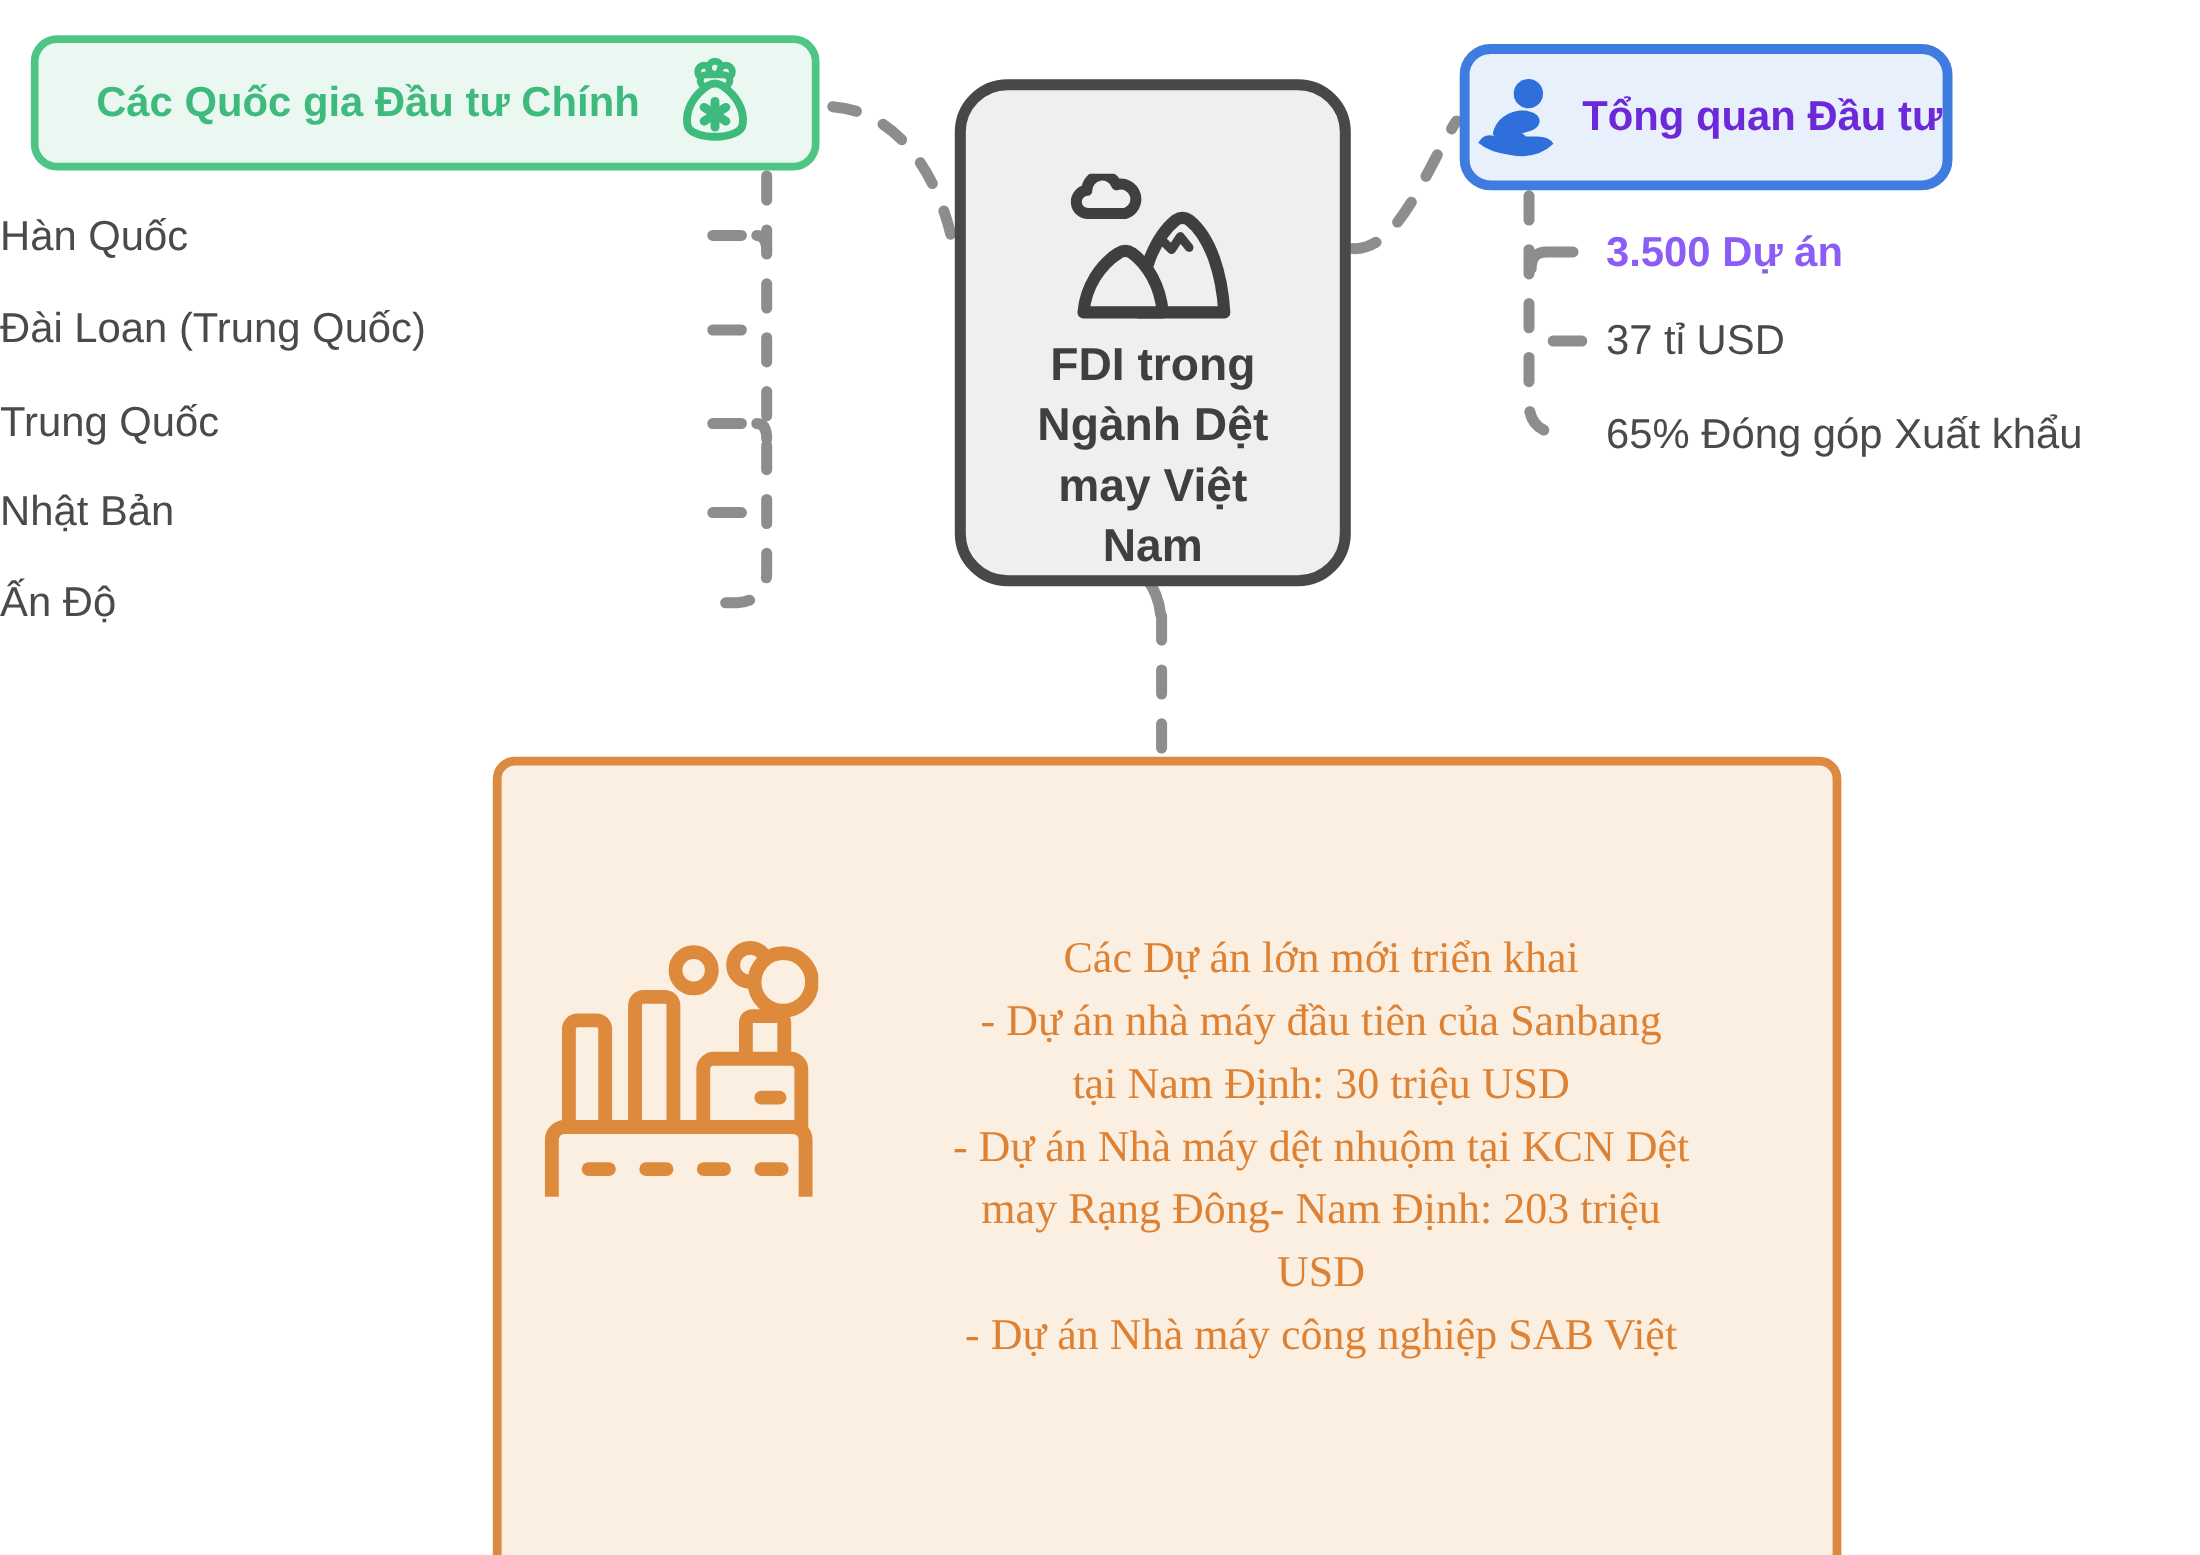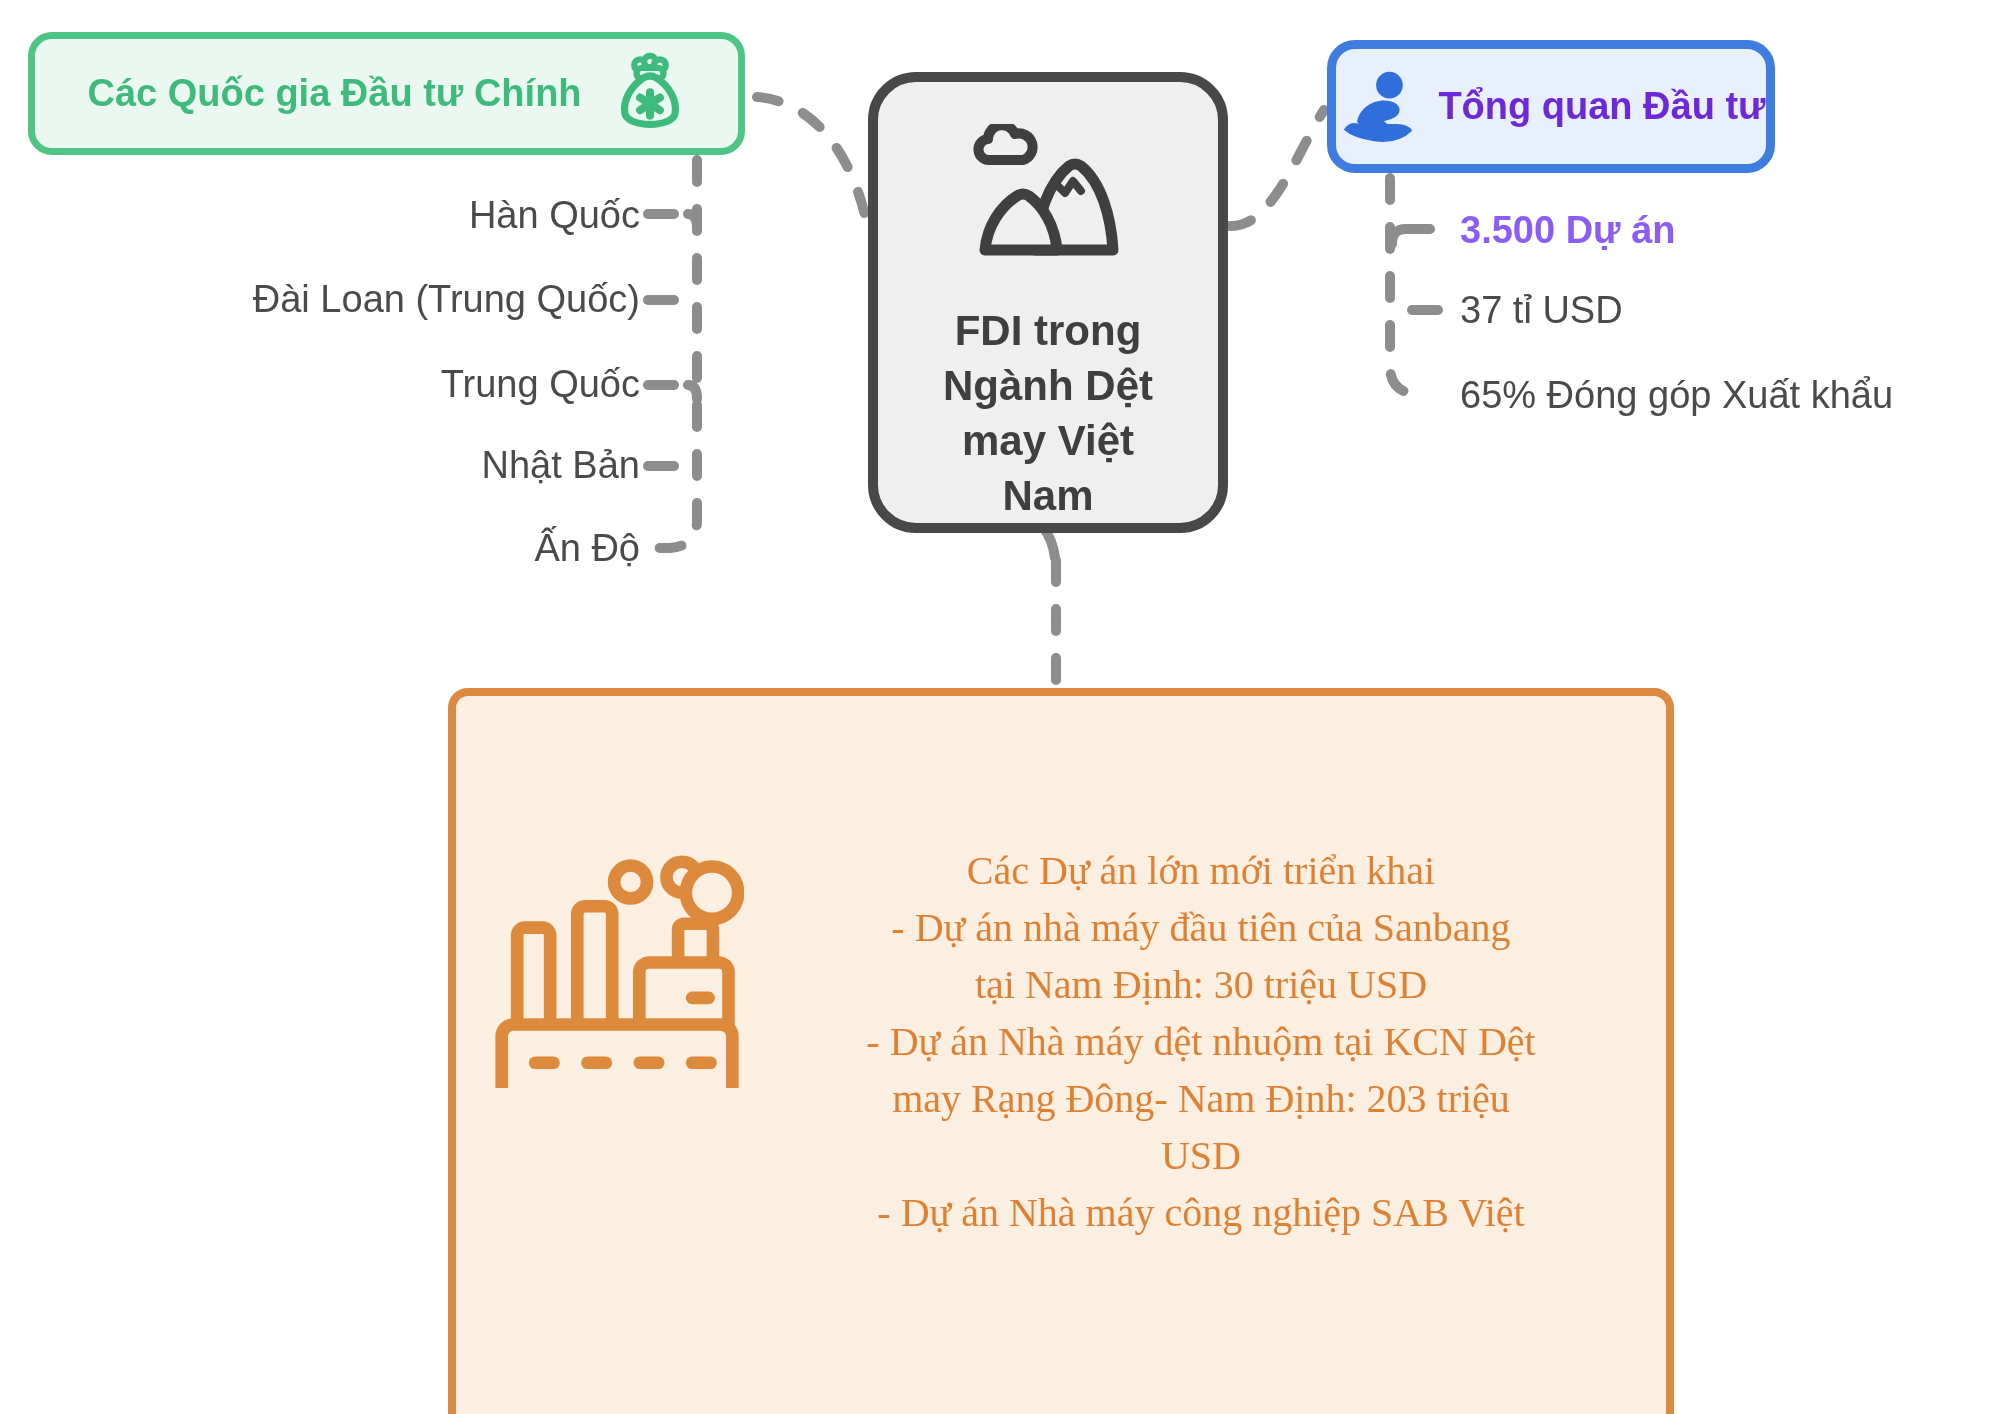--- a/index.html
+++ b/index.html
@@ -15,38 +15,38 @@
   
   .node{box-sizing:border-box;display:flex;align-items:center;justify-content:center;}
   #green-node{
     left:28px;top:32px;width:717px;height:123px;
     background:#ebf8f1;border:7px solid #4ec584;border-radius:24px;gap:32px;
   }
   #green-node .title{color:#3ebb7c;font-size:38px;font-weight:bold;white-space:nowrap;}
   #root-node{
     left:868px;top:72px;width:360px;height:461px;
     background:#efefef;border:10px solid #484848;border-radius:48px;
-    flex-direction:column;justify-content:space-between;
+    flex-direction:column;justify-content:flex-end;
   }
   #root-node .title{color:#3f3f3f;font-size:42px;line-height:55px;font-weight:bold;text-align:center;margin-top:10px;}
   #blue-node{
     left:1327px;top:40px;width:448px;height:133px;
     background:#e8f0fc;border:9px solid #3e7ce0;border-radius:28px;gap:16px;
   }
   #blue-node .title{color:#6d28d9;font-size:38px;font-weight:bold;white-space:nowrap;}
   #orange-node{
     left:448px;top:688px;width:1226px;height:862px;
     background:#fbefe1;border:8px solid #dc8a42;border-radius:20px;
     display:block;
     font-family:Liberation Serif, serif;
   }
   
   .country{
     position:absolute;left:0;width:640px;height:48px;line-height:48px;
-    text-align:right;font-size:38px;color:#4a4a4a;white-space:nowrap;
+    text-align:left;font-size:38px;color:#4a4a4a;white-space:nowrap;
   }
   .stat{
     position:absolute;left:1460px;height:48px;line-height:48px;
     font-size:38px;color:#4a4a4a;white-space:nowrap;
   }
   .stat.bold{font-weight:bold;color:#8b5cf6;}
   
   #project-text{position:absolute;left:300px;top:146px;width:890px;text-align:center;}
   #project-text div{font-size:40px;line-height:57px;color:#de8133;white-space:nowrap;}
   #factory-icon{position:absolute;left:36px;top:140px;}

